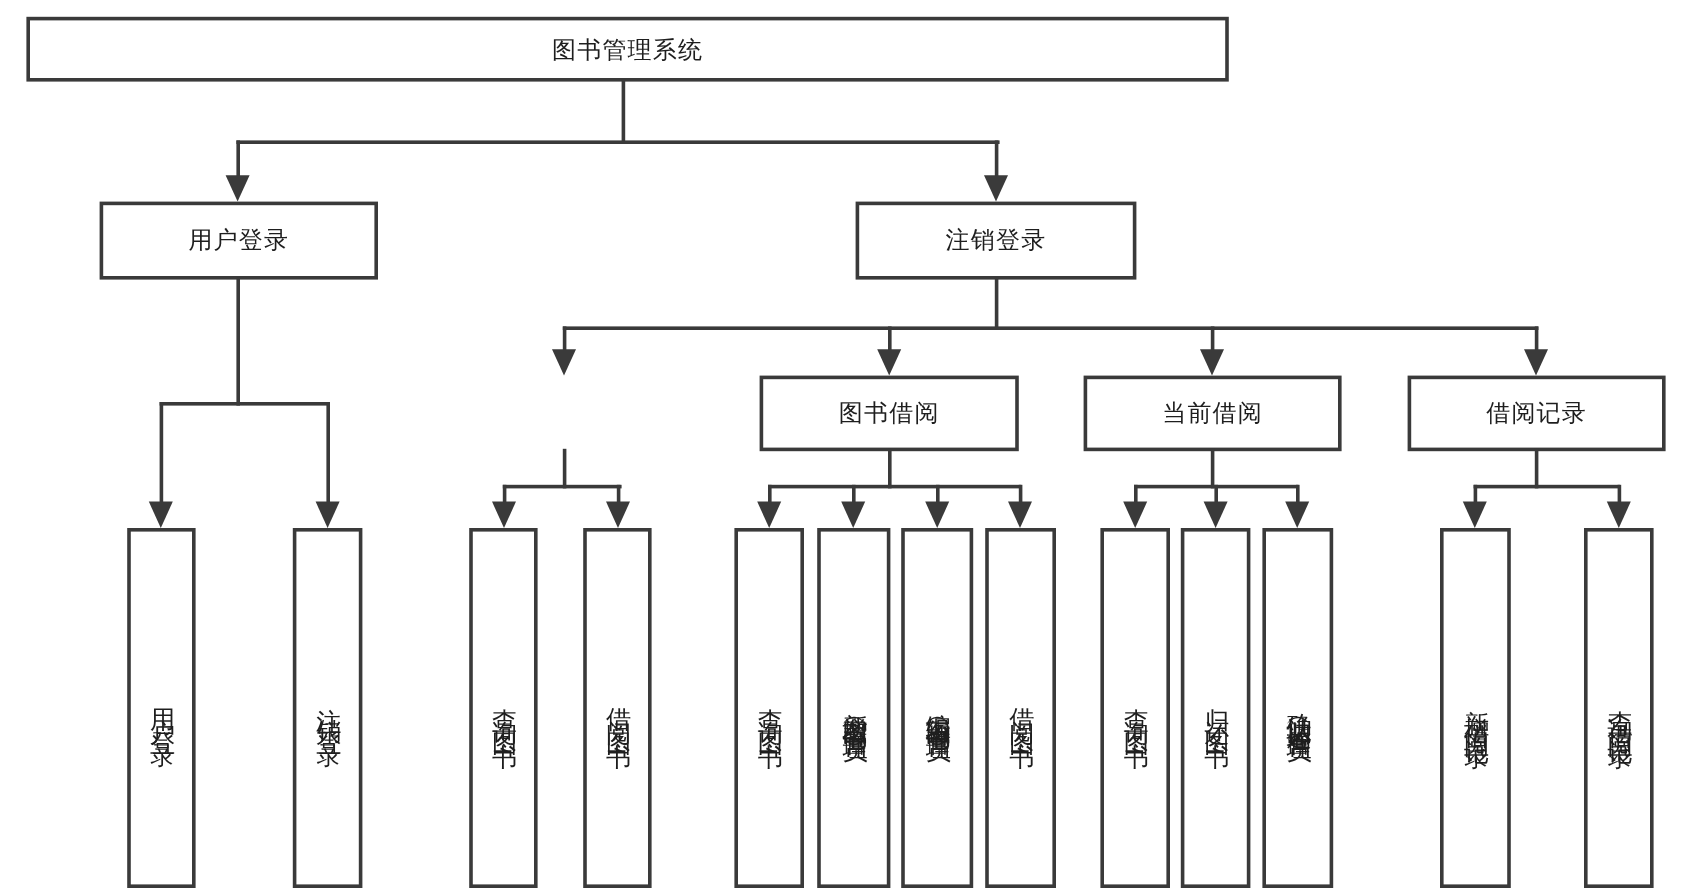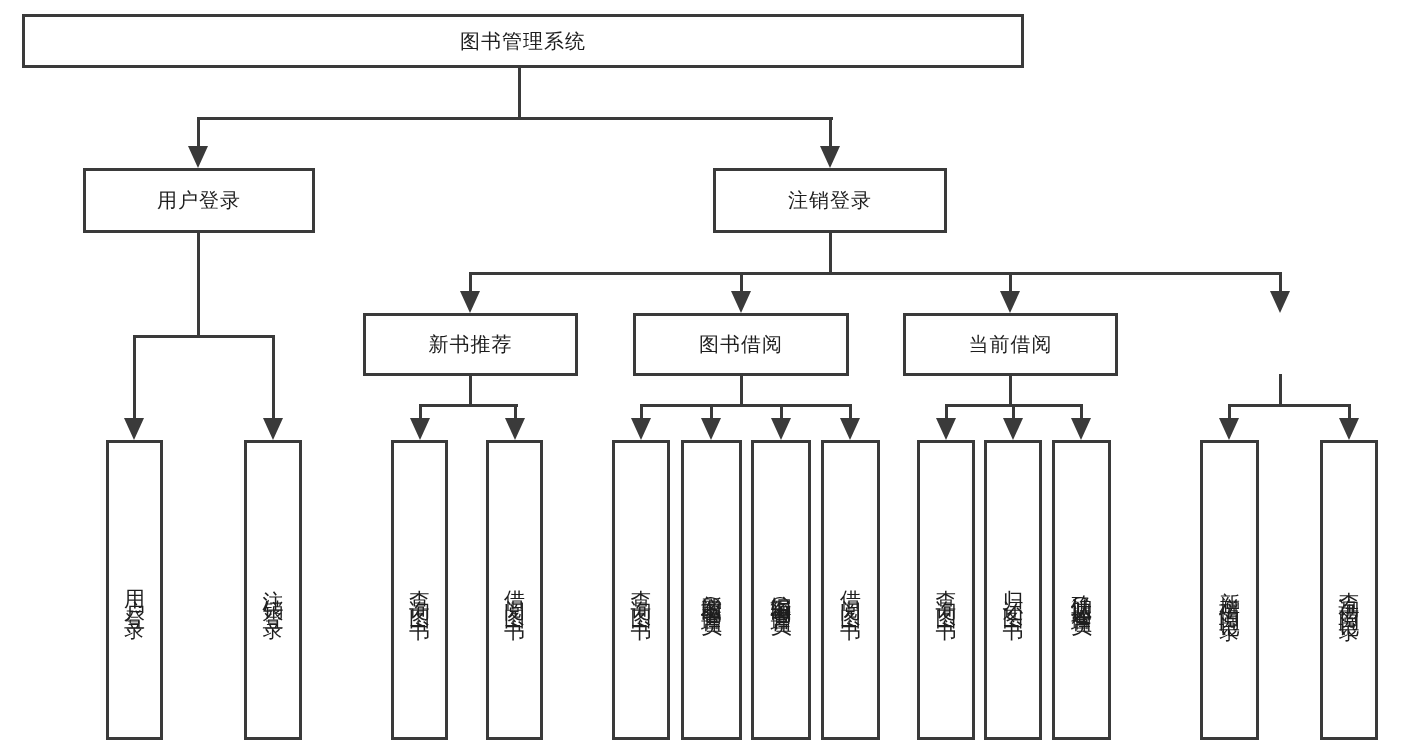--- a/index.html
+++ b/index.html
@@ -34,23 +34,23 @@
 </head>
 <body>
 
 <div id="canvas">
 
   <div class="box" style="left:22px;top:14px;width:1002px;height:54px;">图书管理系统</div>
 
   <div class="box" style="left:83px;top:168px;width:232px;height:65px;">用户登录</div>
   <div class="box" style="left:713px;top:168px;width:234px;height:65px;">注销登录</div>
 
-  <div class="box" style="left:363px;top:313px;width:215px;height:63px;">新书推荐</div>
   <div class="box" style="left:903px;top:313px;width:215px;height:63px;">当前借阅</div>
   <div class="box" style="left:633px;top:313px;width:216px;height:63px;">图书借阅</div>
+  <div class="box" style="left:1173px;top:313px;width:215px;height:63px;">借阅记录</div>
 
   <div class="box leaf" style="left:106px;top:440px;width:57px;height:300px;">用户登录</div>
   <div class="box leaf" style="left:244px;top:440px;width:58px;height:300px;">注销登录</div>
 
   <div class="box leaf" style="left:391px;top:440px;width:57px;height:300px;">查询图书</div>
   <div class="box leaf" style="left:486px;top:440px;width:57px;height:300px;">借阅图书</div>
 
   <div class="box leaf" style="left:612px;top:440px;width:58px;height:300px;">查询图书</div>
   <div class="box leaf ls3" style="left:681px;top:440px;width:61px;height:300px;">新增图书（管理员）</div>
   <div class="box leaf ls3" style="left:751px;top:440px;width:60px;height:300px;">编辑图书（管理员）</div>

